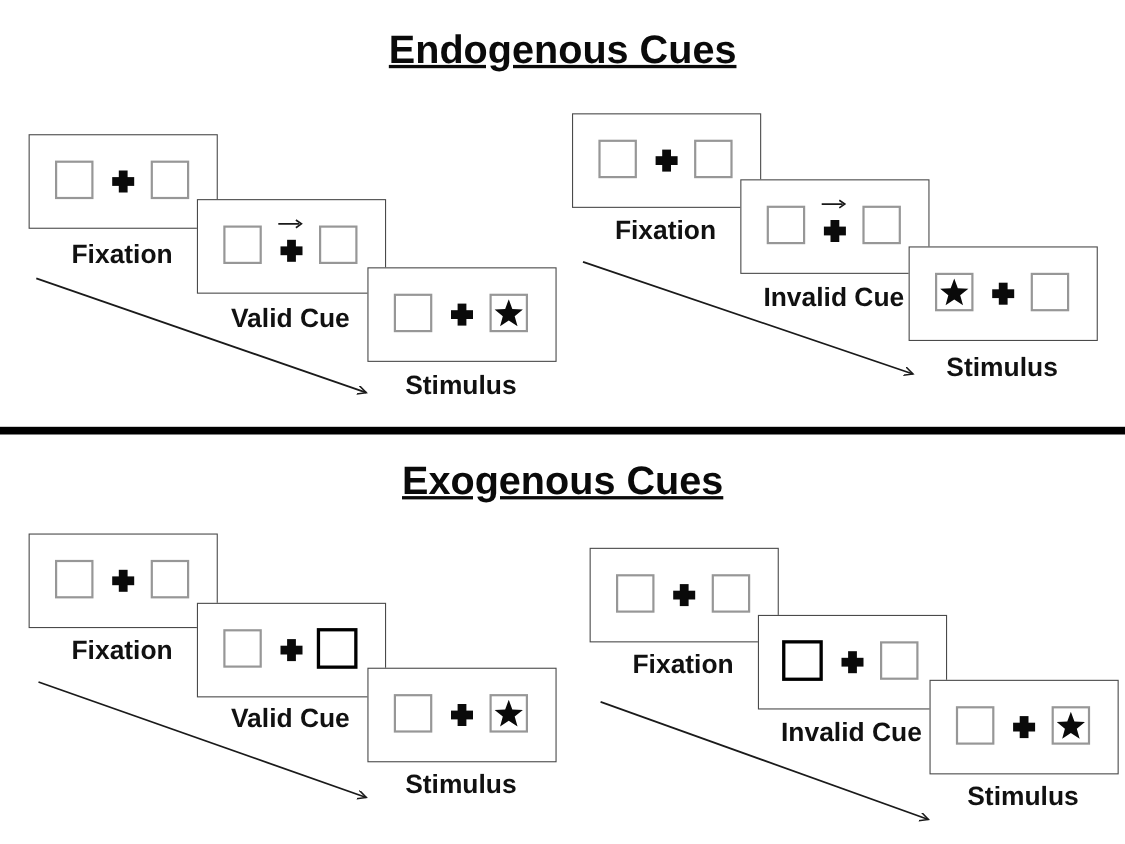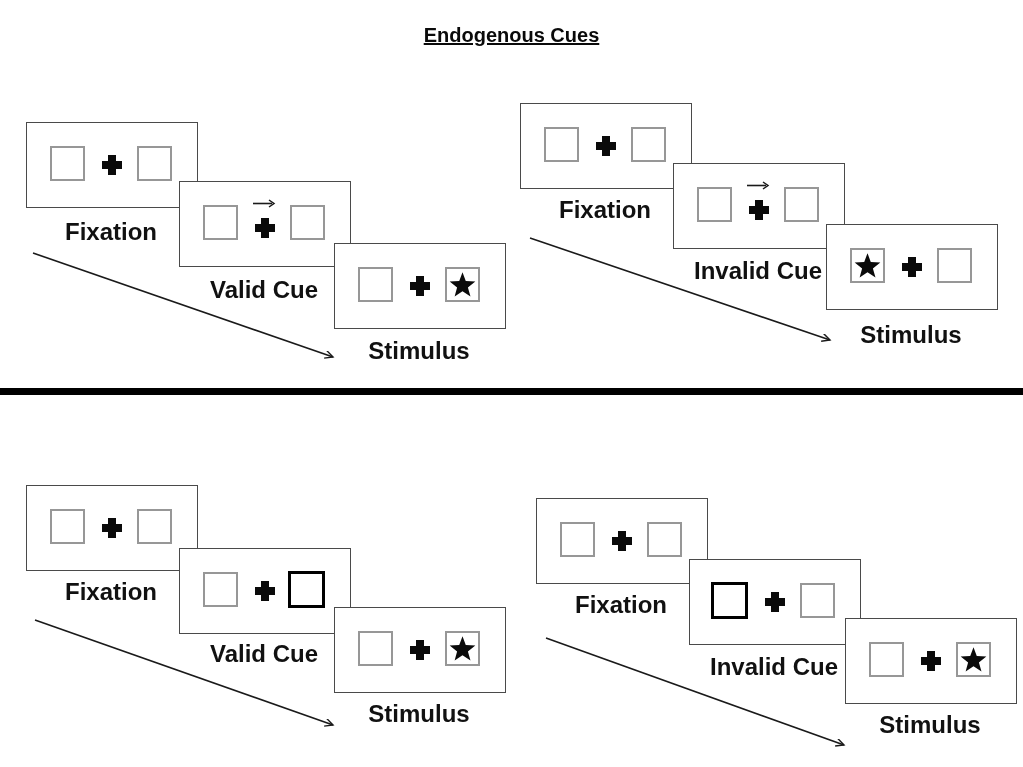--- a/index.html
+++ b/index.html
@@ -1,20 +1,20 @@
 <!DOCTYPE html>
 <html><head>
 <meta charset="utf-8">
 <style>
   html,body{margin:0;padding:0;background:#fff;}
   #page{position:relative;width:1023px;height:767px;background:#fff;overflow:hidden;
         font-family:"Liberation Sans",sans-serif;color:#000;}
 
   .section-title{position:absolute;left:0;width:100%;text-align:center;
-    font-size:20px;font-weight:bold;text-decoration:underline;color:#0a0a0a;letter-spacing:0px;}
+    font-size:36px;font-weight:bold;text-decoration:underline;color:#0a0a0a;letter-spacing:0px;}
   #title-endogenous{top:24px;}
   #title-exogenous{top:416px;}
 
   .divider{position:absolute;left:0;top:388px;width:1023px;height:7px;background:#000;}
 
   .card{position:absolute;width:170px;height:84px;background:#fff;
         border:1px solid #4a4a4a;box-sizing:content-box;}
   .sq{position:absolute;width:35px;height:35px;top:23px;border:2px solid #979797;
       background:#fff;box-sizing:border-box;display:flex;align-items:center;justify-content:center;}
   .sq.left{left:23px;}
@@ -44,20 +44,21 @@
 
   <svg width="0" height="0" style="position:absolute">
     <defs>
       <marker id="ah" markerWidth="12" markerHeight="10" refX="8" refY="4" orient="auto" markerUnits="userSpaceOnUse">
         <polyline points="0,0 8,4 0,8" fill="none" stroke="#1a1a1a" stroke-width="1.4"></polyline>
       </marker>
     </defs>
   </svg>
 
   <div class="section-title" id="title-endogenous">Endogenous Cues</div>
+  <div class="section-title" id="title-exogenous">Exogenous Cues</div>
   <div class="divider"></div>
 
   <div>
     <div class="card" style="left:26px;top:122px">
       <div class="sq left"></div>
       <div class="plus">
           <span class="pbar-h"></span>
           <span class="pbar-v"></span>
         </div>
       <div class="sq right"></div>

